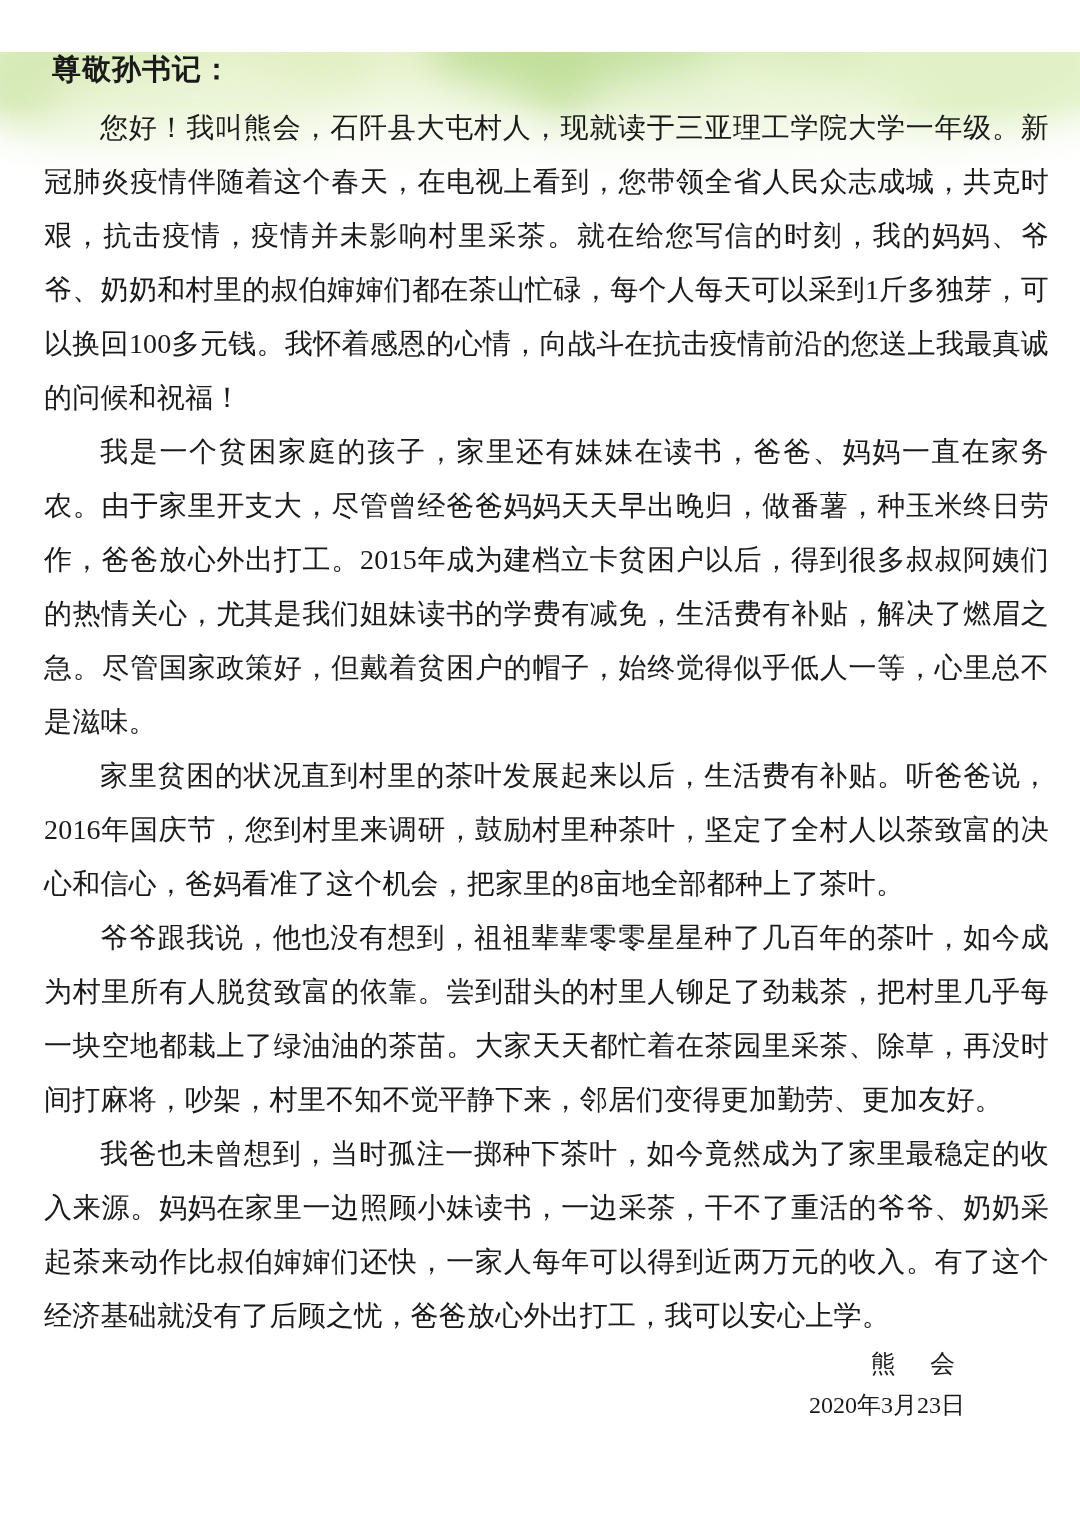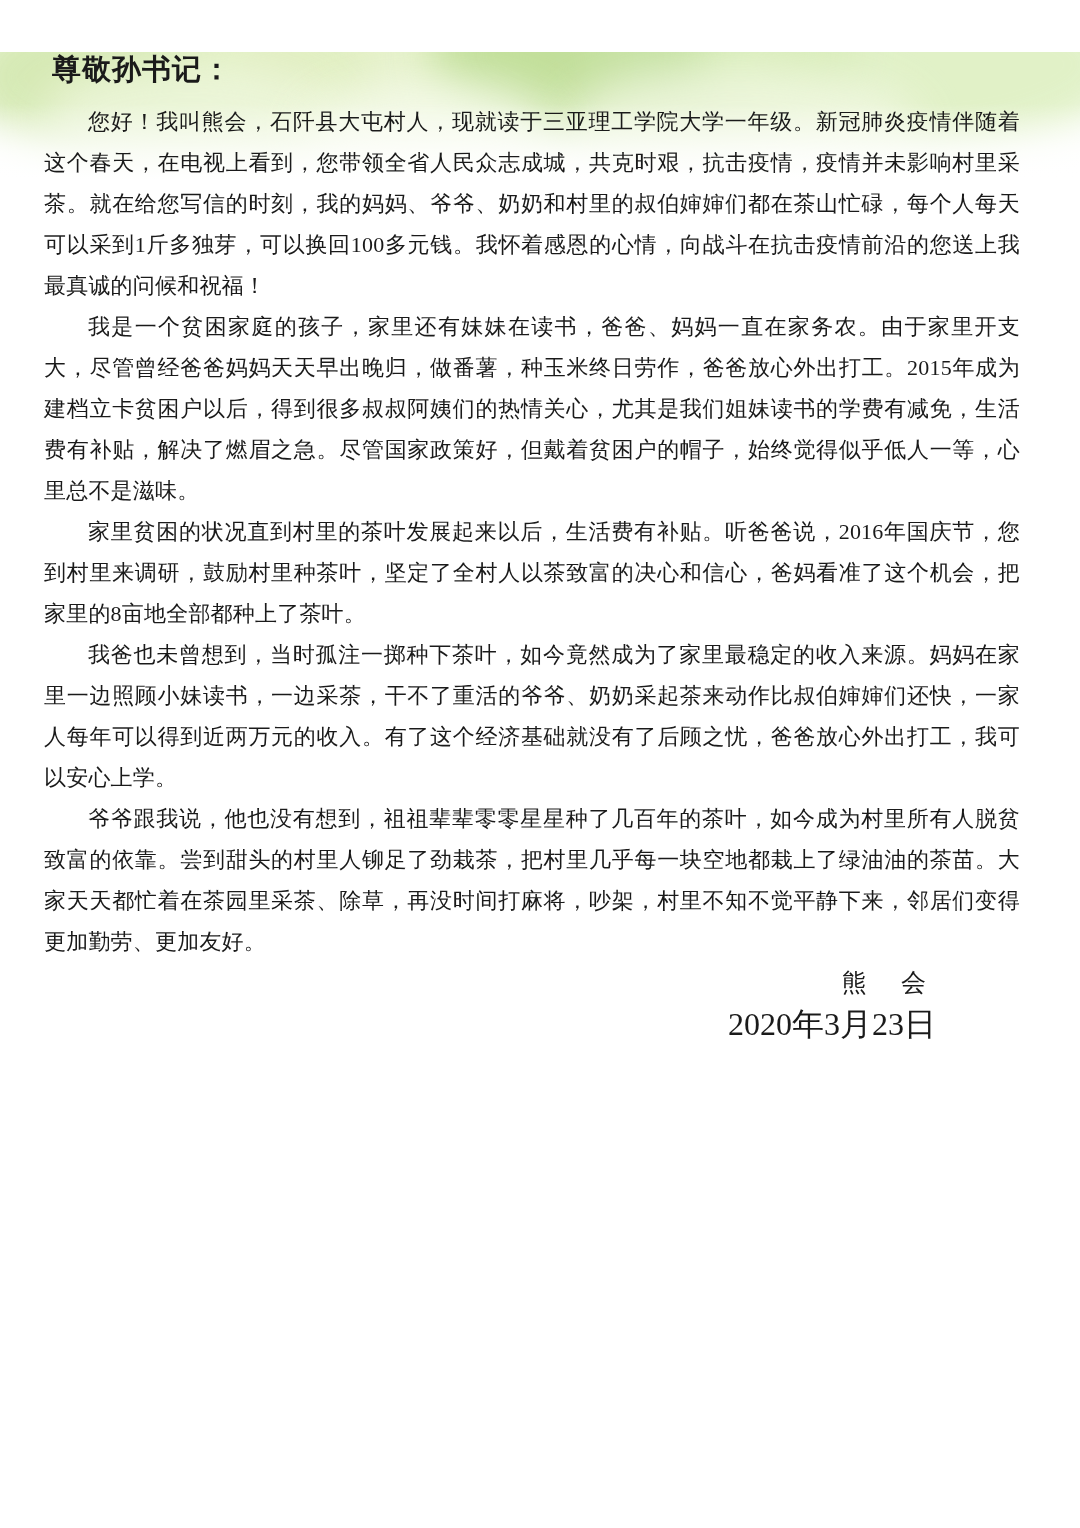--- a/index.html
+++ b/index.html
@@ -48,57 +48,57 @@
   .w7 { left: 300px;  top:  28px;  width: 260px; height: 100px; background: #f6fbec; opacity:0.9;}
   .banner-fade {
     position: absolute;
     left: 0; top: 0;
     width: 1080px; height: 128px;
     background: linear-gradient(to bottom, rgba(255,255,255,0) 40%, rgba(255,255,255,0.75) 78%, #ffffff 100%);
   }
 
   .content {
     position: relative;
-    padding: 0 60px 0 44px;
+    padding: 0 31px 0 44px;
     z-index: 2;
   }
 
   .salutation {
     font-size: 29px;
     font-weight: bold;
     line-height: 1.2;
     margin-top: 52px;
     margin-left: 8px;
     letter-spacing: 1px;
   }
 
   .body-text {
     margin-top: 14px;
   }
   .body-text p {
     margin: 0;
-    font-size: 22px;
-    line-height: 41px;
+    font-size: 28px;
+    line-height: 54px;
     text-indent: 2em;
     text-align: justify;
     text-justify: inter-ideograph;
     letter-spacing: 0.2px;
   }
 
   .signature {
     text-align: right;
     padding-right: 80px;
   }
   .sign-name {
     font-size: 25px;
     letter-spacing: 14px;
     line-height: 42px;
   }
   .sign-date {
-    font-size: 32px;
+    font-size: 24px;
     line-height: 40px;
     padding-right: 4px;
   }
 </style>
 </head>
 <body>
 
 <div class="page">
 
   <div class="top-banner">
@@ -113,22 +113,22 @@
   </div>
 
   <div class="content">
 
     <div class="salutation">尊敬孙书记：</div>
 
     <div class="body-text">
       <p>您好！我叫熊会，石阡县大屯村人，现就读于三亚理工学院大学一年级。新冠肺炎疫情伴随着这个春天，在电视上看到，您带领全省人民众志成城，共克时艰，抗击疫情，疫情并未影响村里采茶。就在给您写信的时刻，我的妈妈、爷爷、奶奶和村里的叔伯婶婶们都在茶山忙碌，每个人每天可以采到1斤多独芽，可以换回100多元钱。我怀着感恩的心情，向战斗在抗击疫情前沿的您送上我最真诚的问候和祝福！</p>
       <p>我是一个贫困家庭的孩子，家里还有妹妹在读书，爸爸、妈妈一直在家务农。由于家里开支大，尽管曾经爸爸妈妈天天早出晚归，做番薯，种玉米终日劳作，爸爸放心外出打工。2015年成为建档立卡贫困户以后，得到很多叔叔阿姨们的热情关心，尤其是我们姐妹读书的学费有减免，生活费有补贴，解决了燃眉之急。尽管国家政策好，但戴着贫困户的帽子，始终觉得似乎低人一等，心里总不是滋味。</p>
       <p>家里贫困的状况直到村里的茶叶发展起来以后，生活费有补贴。听爸爸说，2016年国庆节，您到村里来调研，鼓励村里种茶叶，坚定了全村人以茶致富的决心和信心，爸妈看准了这个机会，把家里的8亩地全部都种上了茶叶。</p>
+      <p>爷爷跟我说，他也没有想到，祖祖辈辈零零星星种了几百年的茶叶，如今成为村里所有人脱贫致富的依靠。尝到甜头的村里人铆足了劲栽茶，把村里几乎每一块空地都栽上了绿油油的茶苗。大家天天都忙着在茶园里采茶、除草，再没时间打麻将，吵架，村里不知不觉平静下来，邻居们变得更加勤劳、更加友好。</p>
       <p>我爸也未曾想到，当时孤注一掷种下茶叶，如今竟然成为了家里最稳定的收入来源。妈妈在家里一边照顾小妹读书，一边采茶，干不了重活的爷爷、奶奶采起茶来动作比叔伯婶婶们还快，一家人每年可以得到近两万元的收入。有了这个经济基础就没有了后顾之忧，爸爸放心外出打工，我可以安心上学。</p>
-      <p>爷爷跟我说，他也没有想到，祖祖辈辈零零星星种了几百年的茶叶，如今成为村里所有人脱贫致富的依靠。尝到甜头的村里人铆足了劲栽茶，把村里几乎每一块空地都栽上了绿油油的茶苗。大家天天都忙着在茶园里采茶、除草，再没时间打麻将，吵架，村里不知不觉平静下来，邻居们变得更加勤劳、更加友好。</p>
     </div>
 
     <div class="signature">
       <div class="sign-name">熊 会</div>
       <div class="sign-date">2020年3月23日</div>
     </div>
 
   </div>
 </div>
 

